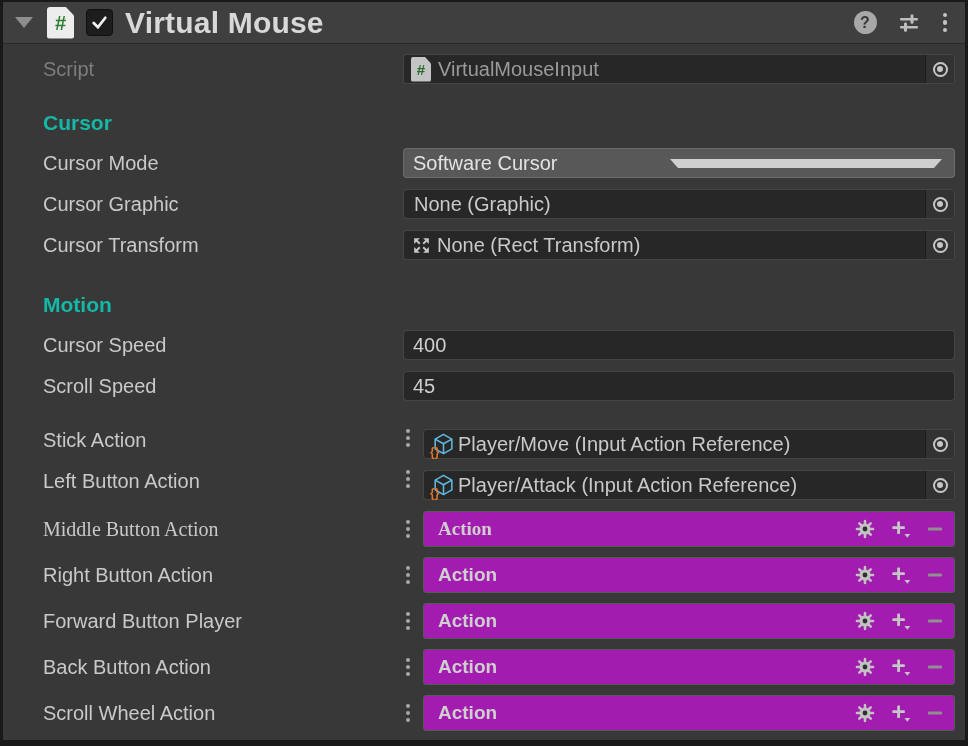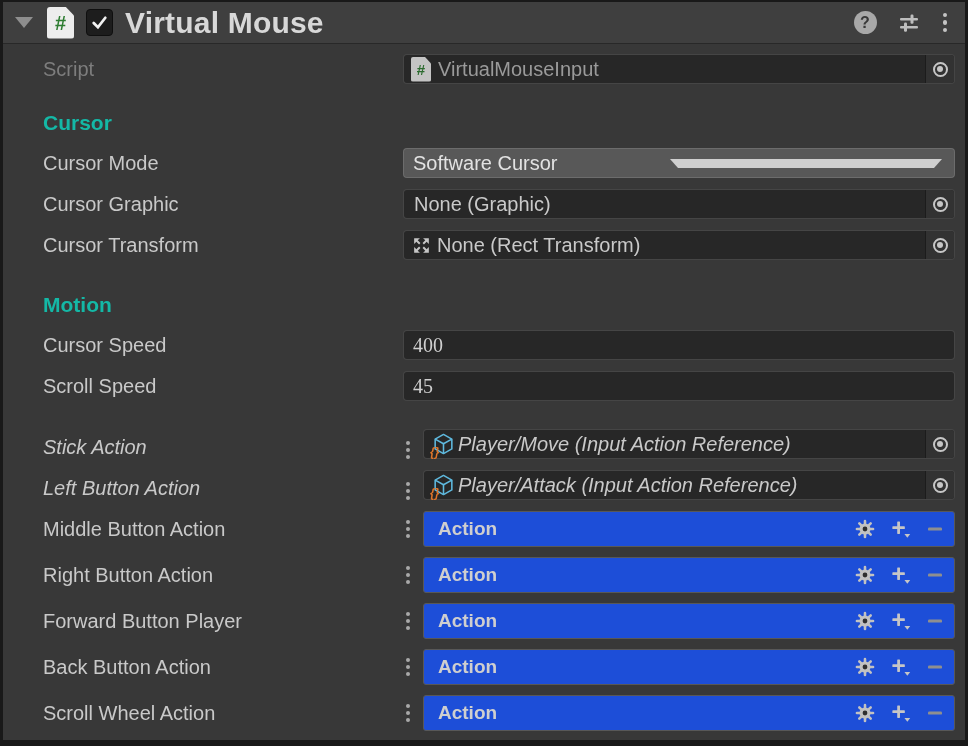--- a/index.html
+++ b/index.html
@@ -39,21 +39,21 @@
   
   .content{padding:10px 10px 0 40px;}
   .row{display:flex;align-items:center;height:30px;margin-bottom:11px;}
   .row-label{width:360px;flex:none;font-size:20px;color:#c9c9c9;}
   .row-label--dim{color:#7d7d7d;}
   .section-title{height:30px;line-height:30px;font-size:21px;font-weight:bold;color:#14b8a6;
     margin-top:24px;margin-bottom:10px;}
   .section-title--motion{margin-top:30px;}
   .gap-top{margin-top:28px;}
   
-  .arow{display:flex;align-items:flex-end;font-style:italic;}
+  .arow{display:flex;align-items:flex-start;}
   .arow .row-label{width:350px;}
   .row-kebab{width:30px;flex:none;display:flex;flex-direction:column;align-items:center;gap:3px;cursor:pointer;}
   .row-kebab i{width:4px;height:4px;border-radius:50%;background:#a9a9a9;display:block;}
   
   .ctrl{flex:1;min-width:0;}
   .objfield{
     height:30px;background:#272727;border:1px solid rgba(255,255,255,.14);border-radius:4px;
     display:flex;align-items:center;padding-left:7px;cursor:pointer;
   }
   .objfield .obj-text{flex:1;font-size:20px;color:#c9c9c9;white-space:nowrap;overflow:hidden;}
@@ -67,37 +67,37 @@
     background:#c6c6c6;border-radius:50%;}
   .dropdown{
     height:30px;background:#585858;border:1px solid rgba(255,255,255,.12);border-radius:4px;
     display:flex;align-items:center;padding:0 12px 0 9px;cursor:pointer;
   }
   .dropdown span{flex:1;font-size:20px;color:#e2e2e2;}
   .caret{width:0;height:0;border-left:8px solid transparent;border-right:8px solid transparent;
     border-top:9px solid #cfcfcf;}
   .numfield{
     height:30px;background:#272727;border:1px solid rgba(255,255,255,.14);border-radius:4px;
-    display:flex;align-items:center;padding-left:9px;font-size:20px;color:#cfcfcf;cursor:text;font-family:Liberation Serif, serif;
+    display:flex;align-items:center;padding-left:9px;font-size:20px;color:#cfcfcf;cursor:text;
   }
   .icon-sp{display:flex;align-items:center;justify-content:center;flex:none;}
   .cube-wrap{position:relative;width:25px;height:26px;margin-right:2px;flex:none;}
   .cube-wrap .braces{position:absolute;left:-1px;bottom:-1px;color:#e0762a;font-size:12px;font-weight:bold;line-height:1;}
   .rt-icon{margin-right:5px;}
   
   .panel-row{display:flex;align-items:center;height:36px;margin-bottom:10px;}
   .panel-row .row-label{width:350px;}
   .panel{
-    flex:1;height:36px;background:#1d4ed8;border:1px solid #585858;border-radius:3px;
+    flex:1;height:36px;background:#a21caf;border:1px solid #585858;border-radius:3px;
     display:flex;align-items:center;padding:0 10px 0 14px;
   }
   .panel-title{flex:1;font-size:19px;font-weight:bold;color:#cfcfcf;}
   .panel-icons{display:flex;align-items:center;gap:13px;}
   .pbtn{display:flex;align-items:center;justify-content:center;cursor:pointer;}
-  .first-panel{margin-top:4px;}
+  .first-panel{margin-top:4px;font-family:Liberation Serif, serif;}
   .script-row{margin-top:0;}
 </style>
 </head>
 <body>
 
 <div class="window">
 
   <div class="header">
     <div class="foldout"></div>
     <div class="page-icon">

